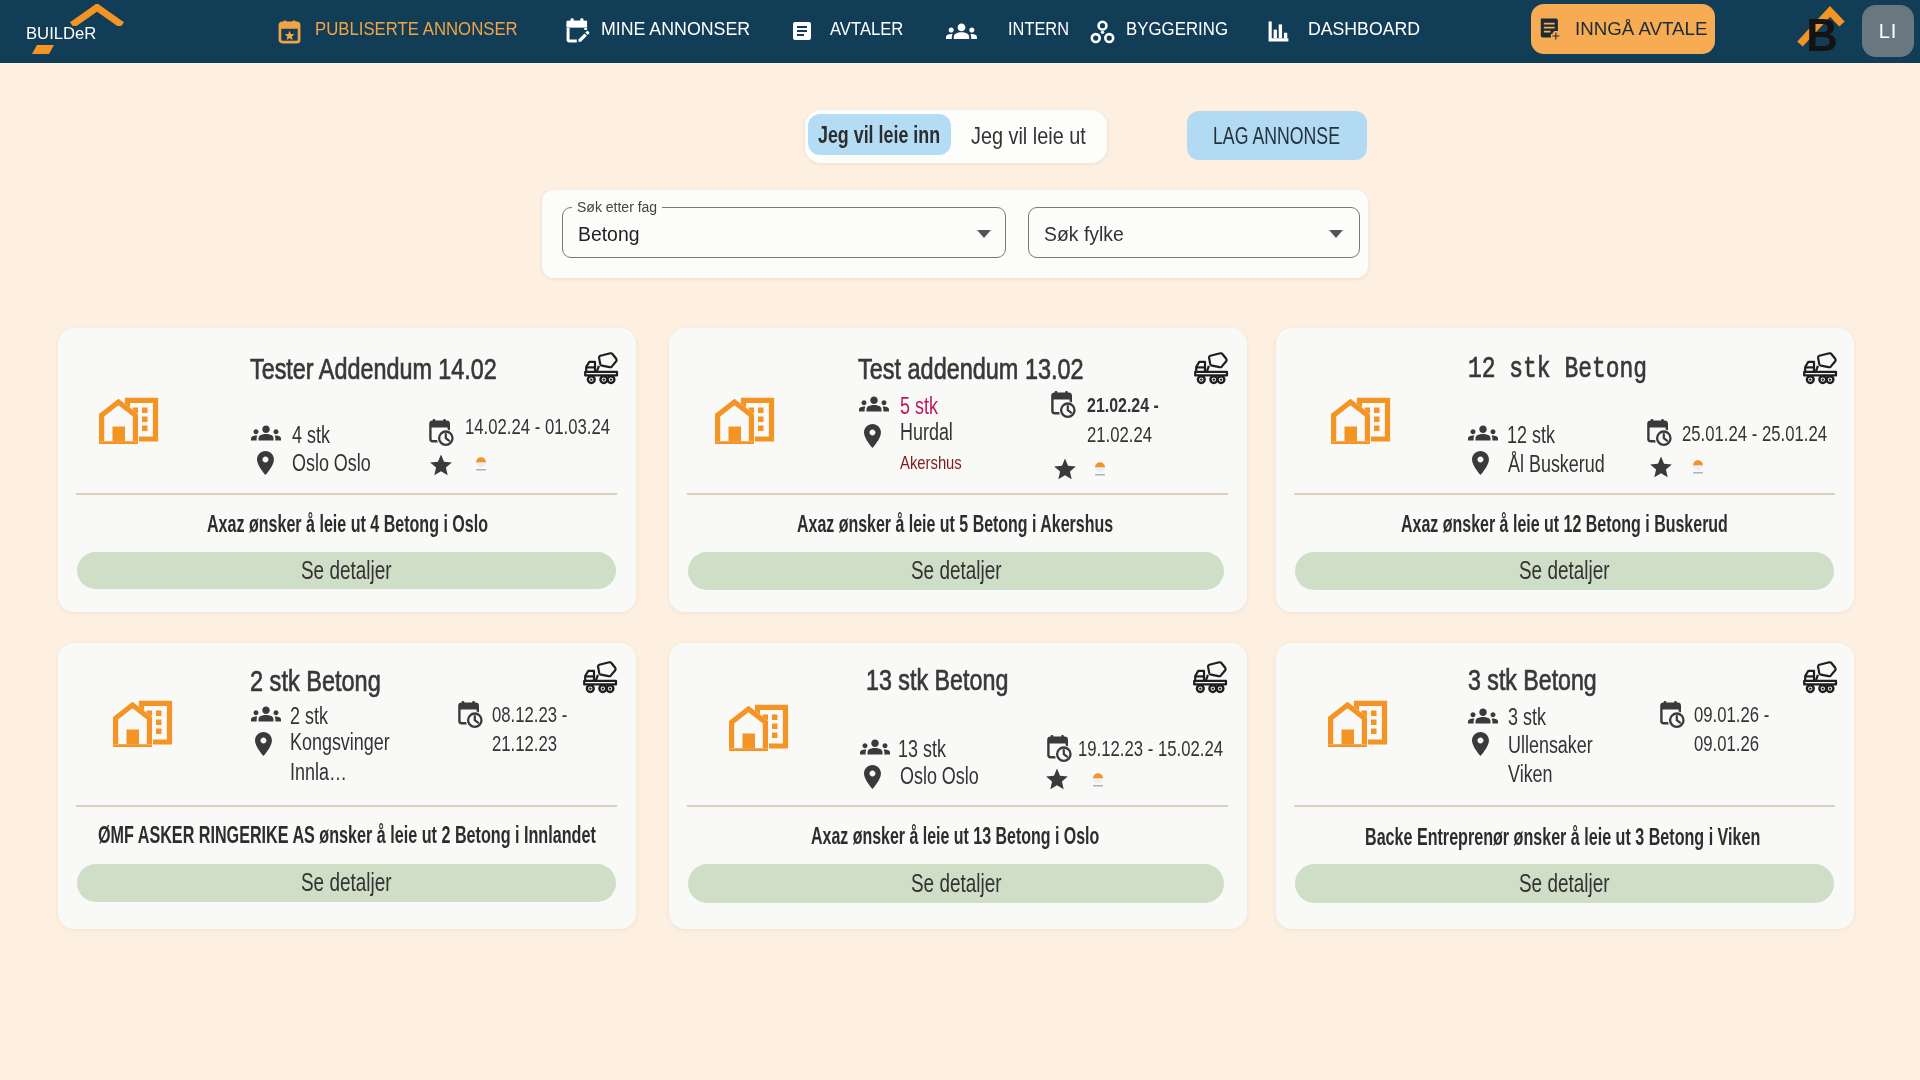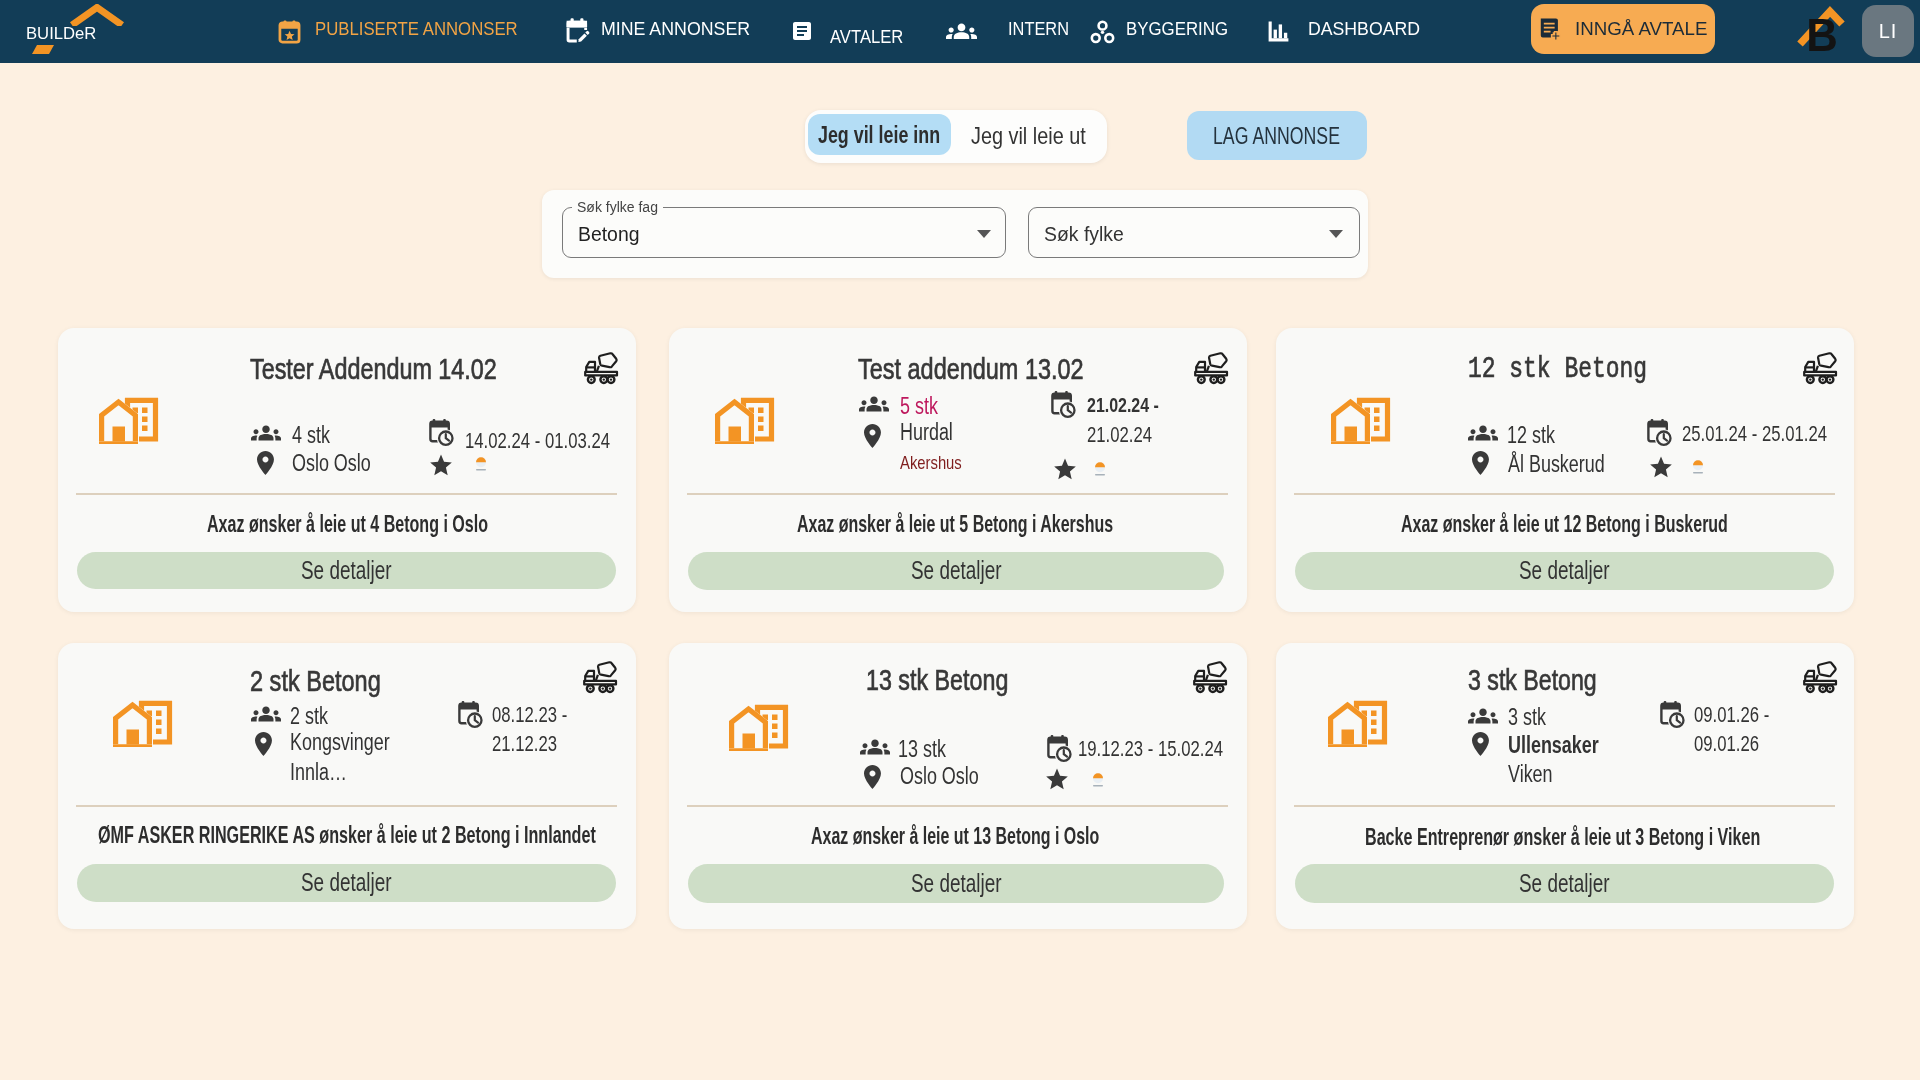--- a/index.html
+++ b/index.html
@@ -105,21 +105,21 @@
     <use href="#navcal"></use>
   </svg>
 <div style="position:absolute;left:315px;top:11px;height:36px;line-height:36px;color:#f2a445;font-size:18px;font-weight:400;white-space:nowrap;letter-spacing:0px;"><span style="display:inline-block;transform:scaleX(0.931);transform-origin:0 50%;">PUBLISERTE ANNONSER</span></div>
 <svg style="position:absolute;left:564px;top:17px" width="26" height="26" viewBox="0 0 23 23">
     <use href="#navedit"></use>
   </svg>
 <div style="position:absolute;left:601px;top:11px;height:36px;line-height:36px;color:#ffffff;font-size:18px;font-weight:400;white-space:nowrap;letter-spacing:0px;"><span style="display:inline-block;transform:scaleX(0.987);transform-origin:0 50%;">MINE ANNONSER</span></div>
 <svg style="position:absolute;left:790px;top:19px" width="24" height="24" viewBox="0 0 24 24">
     <use href="#navdoc"></use>
   </svg>
-<div style="position:absolute;left:830px;top:11px;height:36px;line-height:36px;color:#ffffff;font-size:18px;font-weight:400;white-space:nowrap;letter-spacing:0px;margin-top:8px;"><span style="display:inline-block;transform:scaleX(0.924);transform-origin:0 50%;">AVTALER</span></div>
+<div style="position:absolute;left:830px;top:11px;height:36px;line-height:36px;color:#ffffff;font-size:18px;font-weight:400;white-space:nowrap;letter-spacing:0px;"><span style="display:inline-block;transform:scaleX(0.924);transform-origin:0 50%;">AVTALER</span></div>
 <svg style="position:absolute;left:946px;top:21px" width="31" height="20" viewBox="0 5.5 24 12.5">
     <use href="#peoplew"></use>
   </svg>
 <div style="position:absolute;left:984px;top:11px;height:36px;line-height:36px;color:#ffffff;font-size:18px;font-weight:400;white-space:nowrap;letter-spacing:0px;margin-left:24px;"><span style="display:inline-block;transform:scaleX(0.910);transform-origin:0 50%;">INTERN</span></div>
 <svg style="position:absolute;left:1090px;top:19px" width="25" height="25" viewBox="0 0 23 22">
     <use href="#navhub"></use>
   </svg>
 <div style="position:absolute;left:1126px;top:11px;height:36px;line-height:36px;color:#ffffff;font-size:18px;font-weight:400;white-space:nowrap;letter-spacing:0px;"><span style="display:inline-block;transform:scaleX(0.936);transform-origin:0 50%;">BYGGERING</span></div>
 <svg style="position:absolute;left:1266px;top:19px" width="25" height="25" viewBox="0 0 24 24">
     <use href="#navchart"></use>
@@ -136,21 +136,21 @@
   </svg>
 <div style="position:absolute;left:1862px;top:5px;width:52px;height:52px;background:#6a7780;border-radius:14px;color:#fff;font-size:20px;text-align:center;line-height:52px;letter-spacing:1px">LI</div>
 <div style="position:absolute;left:805px;top:110px;width:302px;height:53px;background:#fdfdfc;border-radius:16px;box-shadow:0 1px 4px rgba(0,0,0,0.08)"></div>
 <div style="position:absolute;left:808px;top:114px;width:143px;height:41px;background:#b4ddf5;border-radius:12px"></div>
 <div style="position:absolute;left:818.0px;top:111px;height:48px;line-height:48px;color:#2d2d2d;font-size:24px;font-weight:700;white-space:nowrap;"><span style="display:inline-block;transform:scaleX(0.744);transform-origin:0 50%;">Jeg vil leie inn</span></div>
 <div style="position:absolute;left:970.5px;top:112px;height:48px;line-height:48px;color:#333333;font-size:24px;font-weight:400;white-space:nowrap;"><span style="display:inline-block;transform:scaleX(0.827);transform-origin:0 50%;">Jeg vil leie ut</span></div>
 <div style="position:absolute;left:1187px;top:111px;width:180px;height:49px;background:#b2daf3;border-radius:12px"></div>
 <div style="position:absolute;left:1212.5px;top:113px;height:46px;line-height:46px;color:#24323d;font-size:23px;font-weight:400;white-space:nowrap;"><span style="display:inline-block;transform:scaleX(0.770);transform-origin:0 50%;">LAG ANNONSE</span></div>
 <div style="position:absolute;left:542px;top:190px;width:826px;height:88px;background:#fcfcfa;border-radius:12px;box-shadow:0 1px 4px rgba(0,0,0,0.07)"></div>
 <div style="position:absolute;left:562px;top:207px;width:444px;height:51px;border:1px solid #7a7a7a;border-radius:9px"></div>
-<div style="position:absolute;left:572px;top:200px;background:#fcfcfa;padding:0 5px;font-size:14px;color:#444;height:14px;line-height:14px"><span style="display:inline-block;transform:scaleX(1.0);transform-origin:0 50%">Søk fylke fag</span></div>
+<div style="position:absolute;left:572px;top:200px;background:#fcfcfa;padding:0 5px;font-size:14px;color:#444;height:14px;line-height:14px"><span style="display:inline-block;transform:scaleX(1.0);transform-origin:0 50%">Søk etter fag</span></div>
 <div style="position:absolute;left:578px;top:214px;height:40px;line-height:40px;color:#222;font-size:20px;font-weight:400;white-space:nowrap;"><span style="display:inline-block;transform:scaleX(0.970);transform-origin:0 50%;">Betong</span></div>
 <svg style="position:absolute;left:977px;top:230px" width="14" height="8" viewBox="0 0 14 8">
     <path d="M0 0 H14 L7 8 Z" fill="#555"></path>
   </svg>
 <div style="position:absolute;left:1028px;top:207px;width:332px;height:51px;border:1px solid #7a7a7a;border-radius:9px"></div>
 <div style="position:absolute;left:1044px;top:214px;height:40px;line-height:40px;color:#333;font-size:20px;font-weight:400;white-space:nowrap;"><span style="display:inline-block;transform:scaleX(0.970);transform-origin:0 50%;">Søk fylke</span></div>
 <svg style="position:absolute;left:1329px;top:230px" width="14" height="8" viewBox="0 0 14 8">
     <path d="M0 0 H14 L7 8 Z" fill="#555"></path>
   </svg>
 <div style="position:absolute;left:58px;top:328px;width:578px;height:284px;background:#f9f9f7;border-radius:16px;box-shadow:0 1px 5px rgba(0,0,0,0.06)"></div>
@@ -165,21 +165,21 @@
     <use href="#people"></use>
   </svg>
 <div style="position:absolute;left:292px;top:411.5px;height:46px;line-height:46px;color:#333333;font-size:23px;font-weight:400;white-space:nowrap;"><span style="display:inline-block;transform:scaleX(0.780);transform-origin:0 50%;">4 stk</span></div>
 <svg style="position:absolute;left:256px;top:451px" width="19" height="24" viewBox="0 0 20 25.2">
     <use href="#pin"></use>
   </svg>
 <div style="position:absolute;left:292px;top:440px;height:46px;line-height:46px;color:#333333;font-size:23px;font-weight:400;white-space:nowrap;"><span style="display:inline-block;transform:scaleX(0.780);transform-origin:0 50%;">Oslo Oslo</span></div>
 <svg style="position:absolute;left:428px;top:418px" width="28" height="30" viewBox="0 0 28 30">
     <use href="#calclock"></use>
   </svg>
-<div style="position:absolute;left:465px;top:419px;height:44px;line-height:44px;color:#333333;font-size:22px;font-weight:400;white-space:nowrap;"><span style="display:inline-block;transform:scaleX(0.760);transform-origin:0 50%;">14.02.24 - 01.03.24</span></div>
+<div style="position:absolute;left:465px;top:405px;height:44px;line-height:44px;color:#333333;font-size:22px;font-weight:400;white-space:nowrap;"><span style="display:inline-block;transform:scaleX(0.760);transform-origin:0 50%;">14.02.24 - 01.03.24</span></div>
 <svg style="position:absolute;left:428px;top:454px" width="26" height="25" viewBox="0 1.5 24 23">
     <use href="#star"></use>
   </svg>
 <svg style="position:absolute;left:474px;top:456px" width="14" height="16" viewBox="0 0 14 16">
     <use href="#slogo"></use>
   </svg>
 <div style="position:absolute;left:76px;top:493px;width:541px;height:2px;background:#ddd0bd"></div>
 <div style="position:absolute;left:206.5px;top:499.5px;height:48px;line-height:48px;color:#2d2d2d;font-size:24px;font-weight:700;white-space:nowrap;"><span style="display:inline-block;transform:scaleX(0.669);transform-origin:0 50%;">Axaz ønsker å leie ut 4 Betong i Oslo</span></div>
 <div style="position:absolute;left:77px;top:552px;width:539px;height:37px;background:#cedec7;border-radius:18.5px"></div>
 <div style="position:absolute;left:301.0px;top:543.5px;height:52px;line-height:52px;color:#333;font-size:26px;font-weight:400;white-space:nowrap;"><span style="display:inline-block;transform:scaleX(0.728);transform-origin:0 50%;">Se detaljer</span></div>
@@ -309,21 +309,21 @@
 <svg style="position:absolute;left:1328px;top:697px" width="60" height="52" viewBox="0 0 60 52">
     <use href="#bldg"></use>
   </svg>
 <svg style="position:absolute;left:1468px;top:708px" width="30" height="16" viewBox="0 5.8 24 12.4">
     <use href="#people"></use>
   </svg>
 <div style="position:absolute;left:1508px;top:694px;height:46px;line-height:46px;color:#333333;font-size:23px;font-weight:400;white-space:nowrap;"><span style="display:inline-block;transform:scaleX(0.780);transform-origin:0 50%;">3 stk</span></div>
 <svg style="position:absolute;left:1471px;top:732px" width="19" height="24" viewBox="0 0 20 25.2">
     <use href="#pin"></use>
   </svg>
-<div style="position:absolute;left:1508px;top:721.5px;height:46px;line-height:46px;color:#333333;font-size:23px;font-weight:700;white-space:nowrap;"><span style="display:inline-block;transform:scaleX(0.780);transform-origin:0 50%;">Ullensaker</span></div>
+<div style="position:absolute;left:1508px;top:721.5px;height:46px;line-height:46px;color:#333333;font-size:23px;font-weight:400;white-space:nowrap;"><span style="display:inline-block;transform:scaleX(0.780);transform-origin:0 50%;">Ullensaker</span></div>
 <div style="position:absolute;left:1508px;top:750.5px;height:46px;line-height:46px;color:#333333;font-size:23px;font-weight:400;white-space:nowrap;"><span style="display:inline-block;transform:scaleX(0.780);transform-origin:0 50%;">Viken</span></div>
 <svg style="position:absolute;left:1659px;top:700px" width="28" height="30" viewBox="0 0 28 30">
     <use href="#calclock"></use>
   </svg>
 <div style="position:absolute;left:1694px;top:693px;height:44px;line-height:44px;color:#333333;font-size:22px;font-weight:400;white-space:nowrap;"><span style="display:inline-block;transform:scaleX(0.760);transform-origin:0 50%;">09.01.26 -</span></div>
 <div style="position:absolute;left:1694px;top:722px;height:44px;line-height:44px;color:#333333;font-size:22px;font-weight:400;white-space:nowrap;"><span style="display:inline-block;transform:scaleX(0.760);transform-origin:0 50%;">09.01.26</span></div>
 <div style="position:absolute;left:1294px;top:805px;width:541px;height:2px;background:#ddd0bd"></div>
 <div style="position:absolute;left:1364.5px;top:812.5px;height:48px;line-height:48px;color:#2d2d2d;font-size:24px;font-weight:700;white-space:nowrap;"><span style="display:inline-block;transform:scaleX(0.671);transform-origin:0 50%;">Backe Entreprenør ønsker å leie ut 3 Betong i Viken</span></div>
 <div style="position:absolute;left:1295px;top:864px;width:539px;height:39px;background:#cedec7;border-radius:19.5px"></div>
 <div style="position:absolute;left:1519.0px;top:856.5px;height:52px;line-height:52px;color:#333;font-size:26px;font-weight:400;white-space:nowrap;"><span style="display:inline-block;transform:scaleX(0.728);transform-origin:0 50%;">Se detaljer</span></div>

